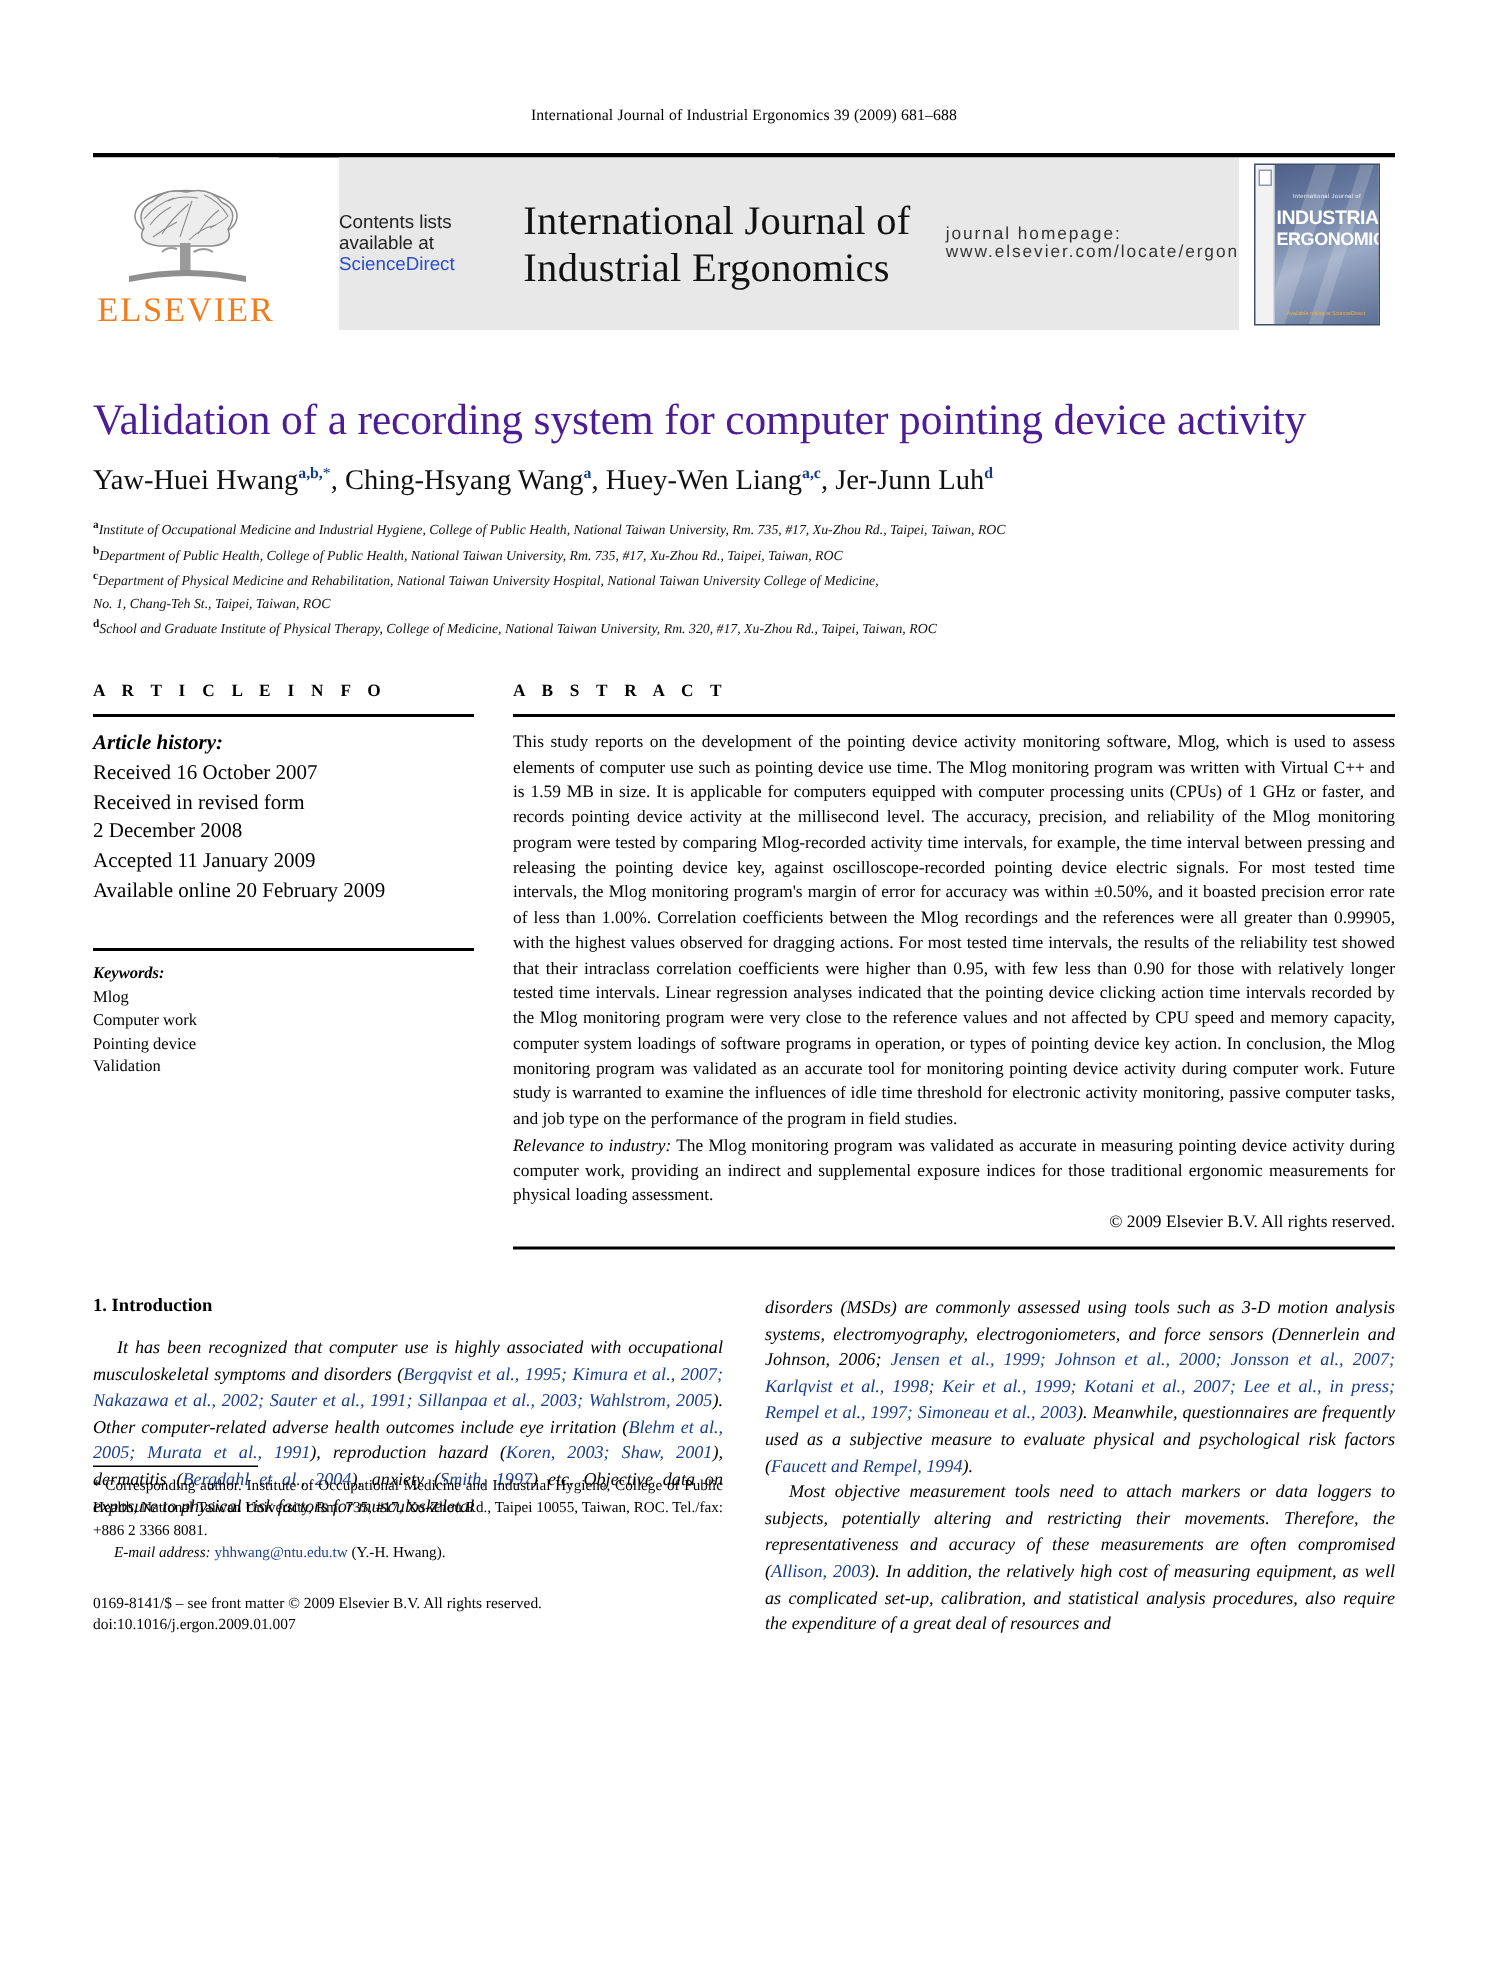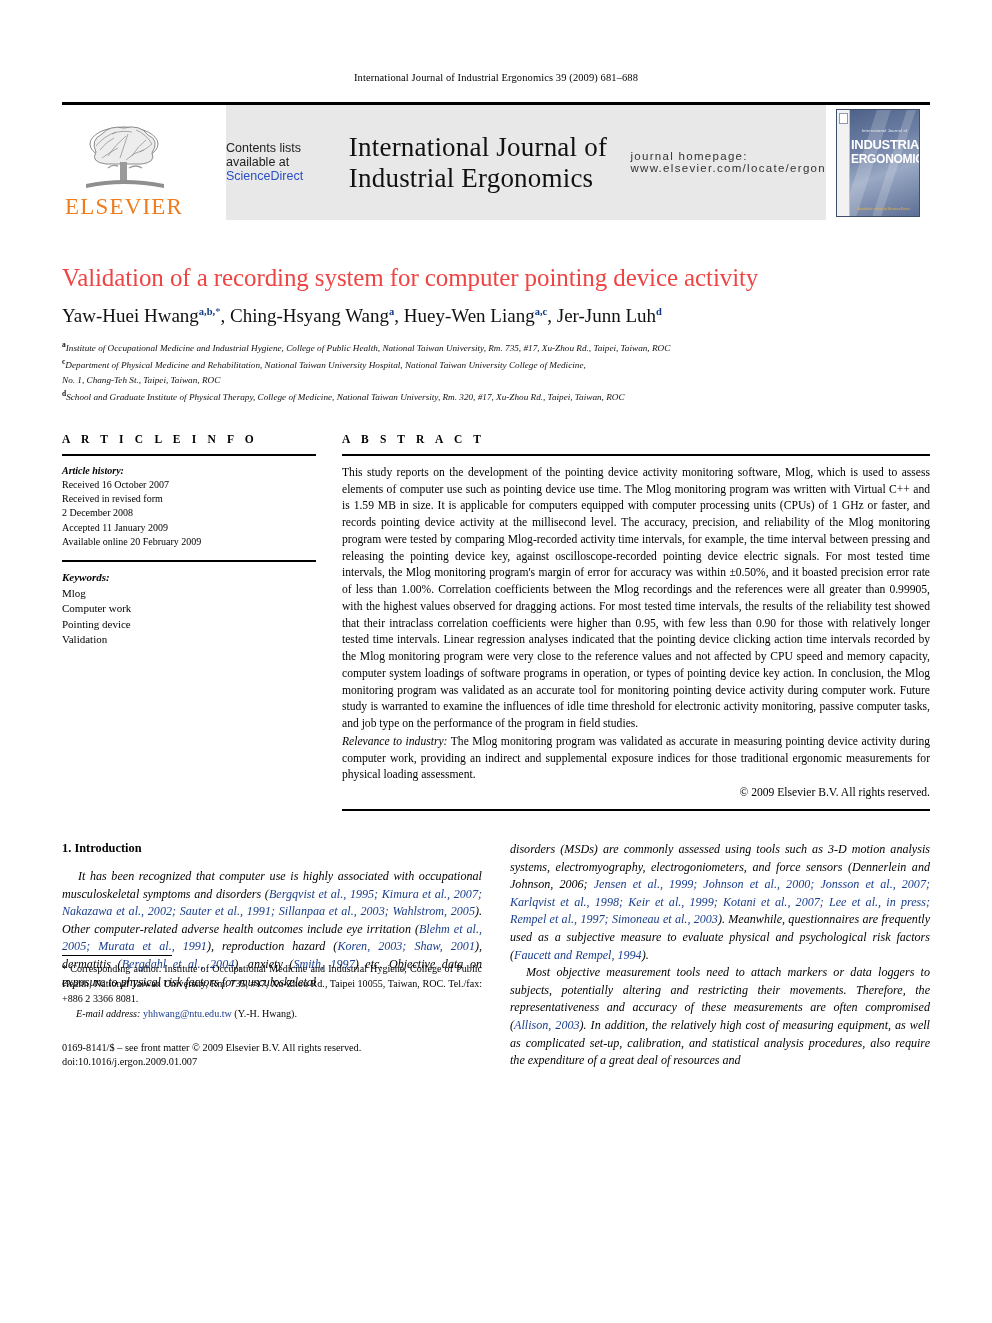--- a/index.html
+++ b/index.html
@@ -121,25 +121,25 @@
   }
   .cover .streak {
     position:absolute; background:rgba(255,255,255,.18);
     transform:skewX(-18deg);
   }
 
   
   .title-block { margin-top: 44px; }
   h1.paper-title {
     font-family: "Liberation Serif", serif;
-    font-size: 25px;
+    font-size: 29px;
     font-weight: normal;
     margin: 0;
     letter-spacing: -0.1px;
-    color: #ef4444;
+    color: #4c1d95;
   }
   .authors {
     margin-top: 13px;
     font-size: 19px;
     font-family: "Liberation Serif", serif;
     color: #111;
   }
   .authors sup { font-size: 10.5px; color:#123a87; font-weight:bold; vertical-align: super;}
   .authors sup.star { color:#123a87; font-weight:normal;}
   .affils { margin-top: 12px; font-size: 9.2px; font-style: italic; line-height: 1.62; color:#111;}
@@ -156,21 +156,21 @@
   .col-abs  { flex: 1 1 auto; padding-left: 8px; }
   .sec-head {
     font-family: "Liberation Serif", serif;
     font-size: 11.5px;
     font-weight: bold;
     letter-spacing: 4.2px;
     color: #000;
     margin-bottom: 9px;
   }
   .rule { border-top: 2px solid #000; }
-  .hist { font-size: 10px; line-height: 1.42; margin-top: 8px; margin-bottom: 11px; }
+  .hist { font-size: 14px; line-height: 1.42; margin-top: 8px; margin-bottom: 27px; }
   .hist .lbl { font-style: italic; font-weight: bold; }
   .kw { font-size: 11px; line-height: 1.42; margin-top: 8px; }
   .kw .lbl { font-style: italic; font-weight: bold; }
   .abs-body {
     margin-top: 9px;
     font-size: 11.6px;
     line-height: 1.445;
     text-align: justify;
     color: #000;
   }
@@ -269,20 +269,21 @@
         <div class="c-foot">Available online at ScienceDirect</div>
       </div>
     </div>
   </div>
 
   <div class="title-block">
     <h1 class="paper-title">Validation of a recording system for computer pointing device activity</h1>
     <div class="authors"><span>Yaw-Huei Hwang</span><sup>a,b,</sup><sup class="star">*</sup>, <span>Ching-Hsyang Wang</span><sup>a</sup>, <span>Huey-Wen Liang</span><sup>a,c</sup>, <span>Jer-Junn Luh</span><sup>d</sup></div>
     <div class="affils">
         <div class="affil-line"><sup>a</sup>Institute of Occupational Medicine and Industrial Hygiene, College of Public Health, National Taiwan University, Rm. 735, #17, Xu-Zhou Rd., Taipei, Taiwan, ROC</div>
+        <div class="affil-line"><sup>b</sup>Department of Public Health, College of Public Health, National Taiwan University, Rm. 735, #17, Xu-Zhou Rd., Taipei, Taiwan, ROC</div>
         <div class="affil-line"><sup>c</sup>Department of Physical Medicine and Rehabilitation, National Taiwan University Hospital, National Taiwan University College of Medicine,</div>
         <div class="affil-line">No. 1, Chang-Teh St., Taipei, Taiwan, ROC</div>
         <div class="affil-line"><sup>d</sup>School and Graduate Institute of Physical Therapy, College of Medicine, National Taiwan University, Rm. 320, #17, Xu-Zhou Rd., Taipei, Taiwan, ROC</div>
       </div>
   </div>
 
   <div class="info-abstract">
 
     <div class="col-info">
       <div class="sec-head">A R T I C L E   I N F O</div>

